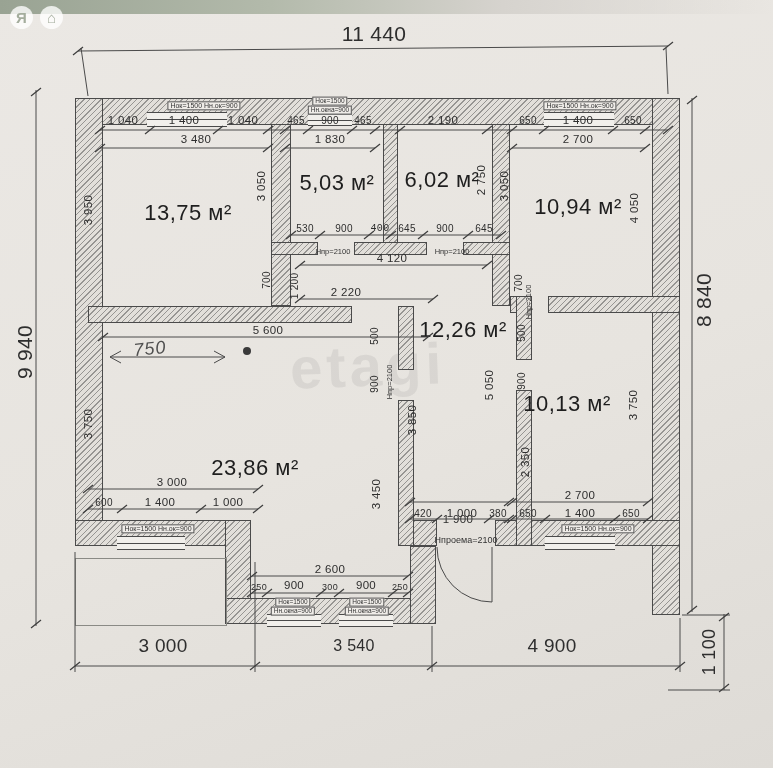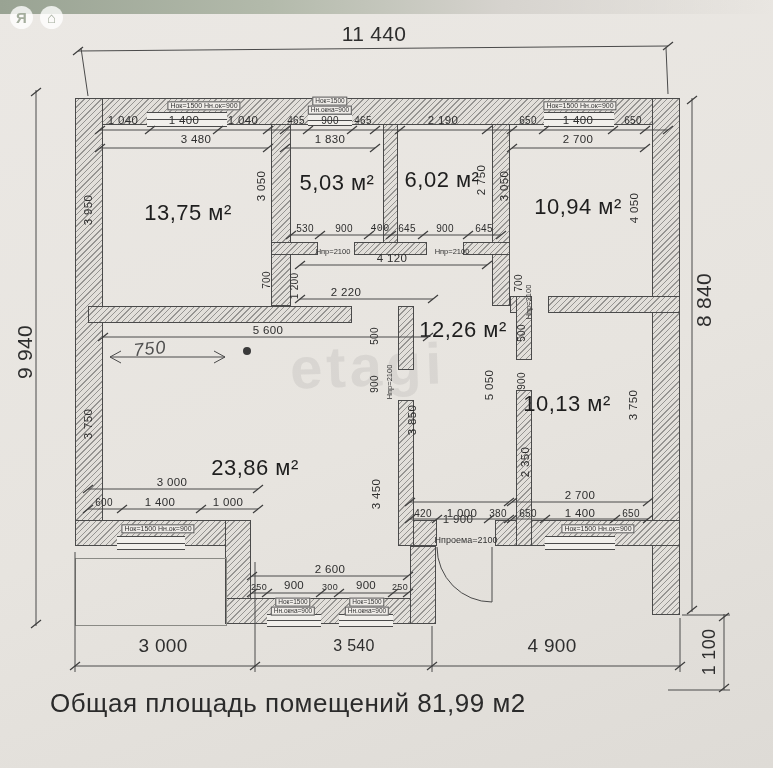--- a/index.html
+++ b/index.html
@@ -277,14 +277,13 @@
       <line x1="540" y1="523" x2="550" y2="515" stroke="#3c3c3c" stroke-width="1.2"></line>
       <line x1="610" y1="523" x2="620" y2="515" stroke="#3c3c3c" stroke-width="1.2"></line>
       <line x1="643" y1="523" x2="653" y2="515" stroke="#3c3c3c" stroke-width="1.2"></line>
       <path d="M437,547 A55,55 0 0 0 492,602" fill="none" stroke="#4a4a4a" stroke-width="1"></path>
       <line x1="492" y1="547" x2="492" y2="602" stroke="#4a4a4a" stroke-width="1"></line>
       <circle cx="247" cy="351" r="4" fill="#3a3a3a"></circle>
     </svg>
 
   <span id="note750">750</span>
 
-  <div id="caption">Общая площадь помещений 81,99 м2</div>
 </div>
 
 </body></html>

